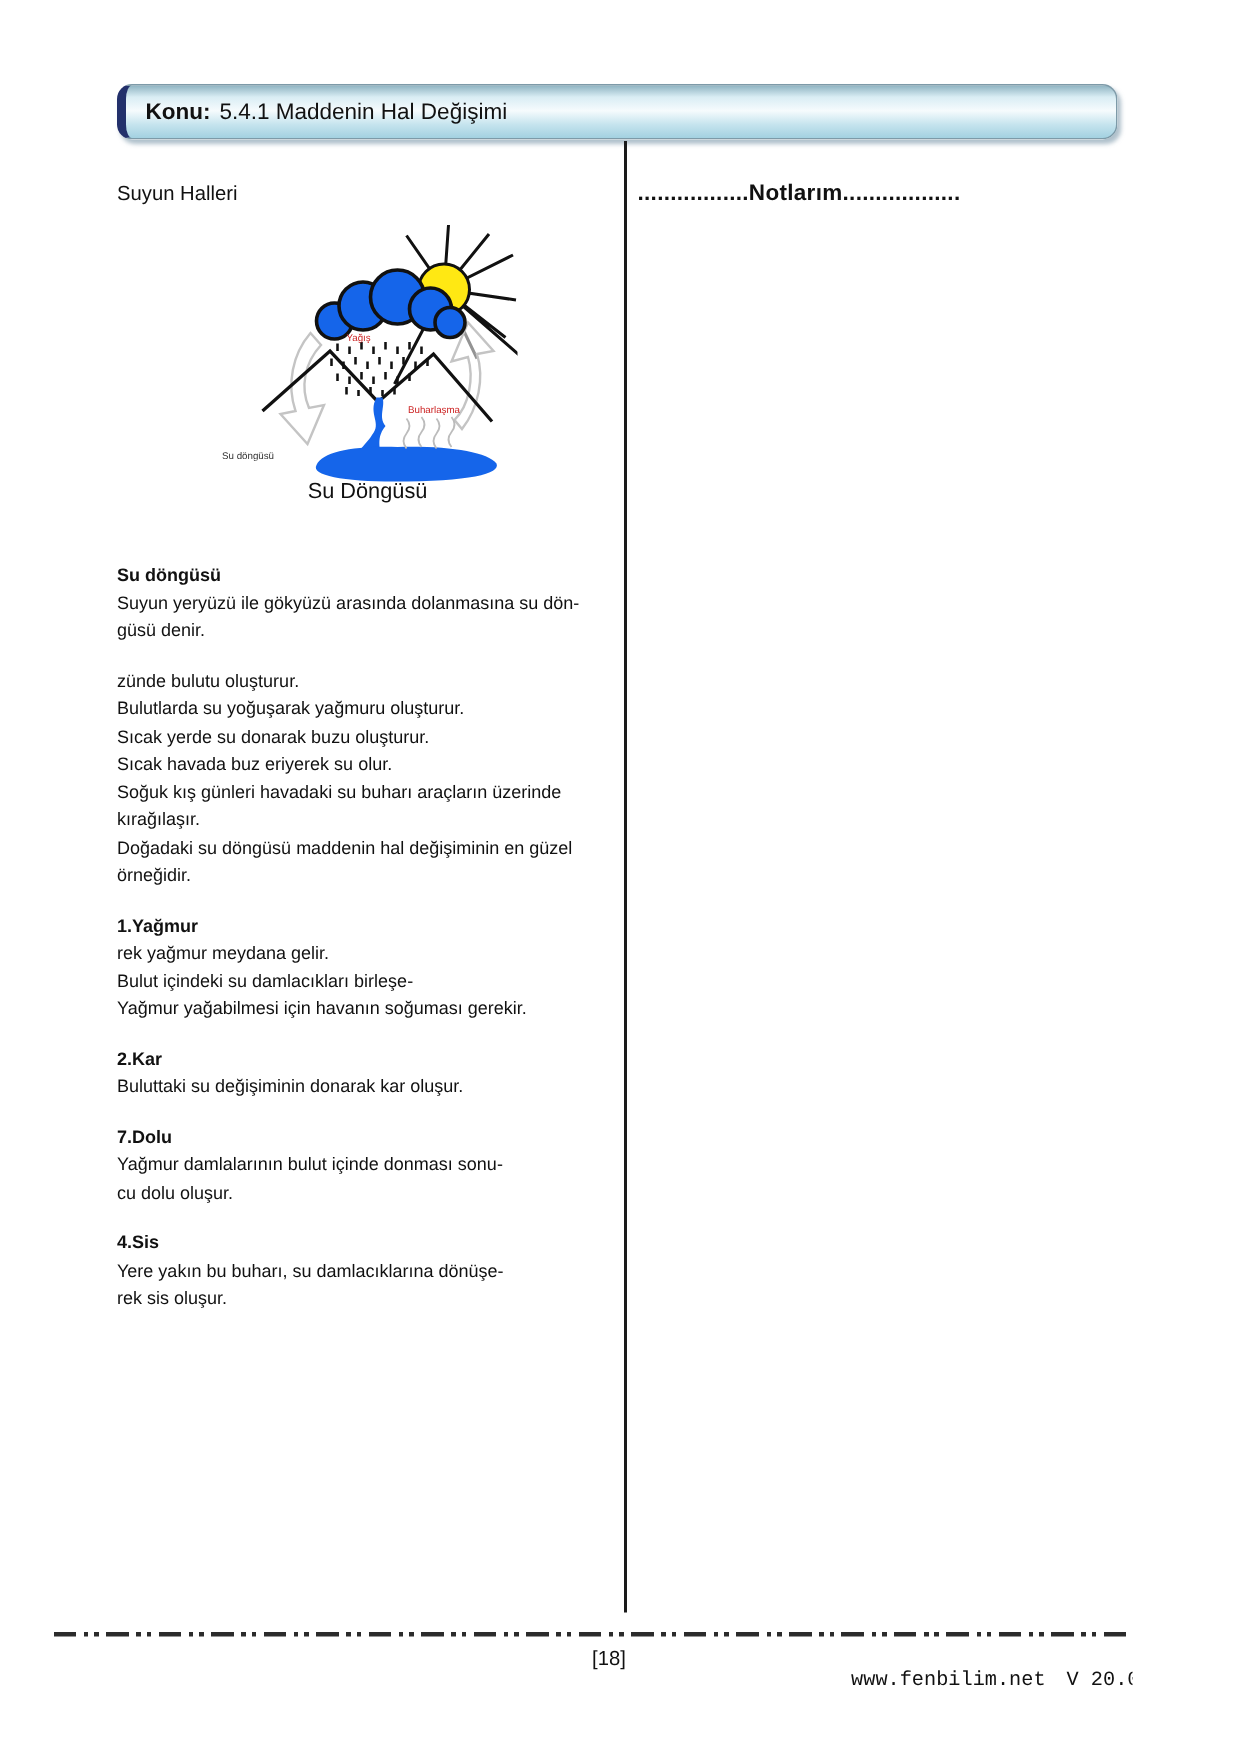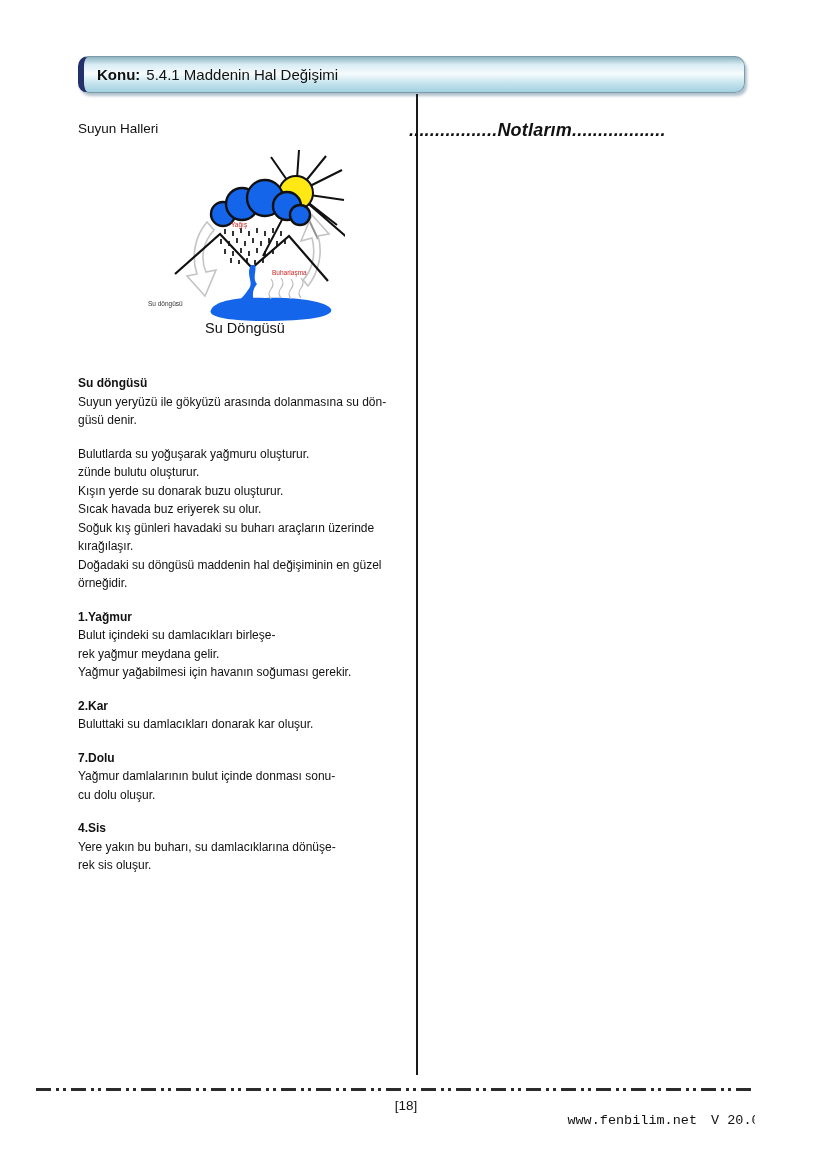--- a/index.html
+++ b/index.html
@@ -38,23 +38,22 @@
   }
   .sections {
     position:absolute; left:78px; top:374px; width:336px;
     font-size:12px; line-height:18.5px;
   }
   .sec { margin-bottom:15px; }
   .sec-h { font-weight:bold; white-space:pre; }
   .sec-line { white-space:pre; }
   
   .notes-header {
-    position:absolute; left:409px; top:120px; font-size:18px; font-weight:bold;
+    position:absolute; left:425px; top:120px; font-size:15px; font-weight:bold;
     letter-spacing:.2px;
-    font-style:italic;
   }
   
   .footer-rule {
     position:absolute; left:36px; top:1088px; width:758px; height:3px;
     background:repeating-linear-gradient(90deg,
       #2b2b2b 0 15px, transparent 15px 20px,
       #2b2b2b 20px 23px, transparent 23px 27px,
       #2b2b2b 27px 30px, transparent 30px 35px);
   }
   .footer-page {
@@ -118,38 +117,38 @@
   </div>
   <div class="figure-caption">Su Döngüsü</div>
 
   <div class="sections">
     <div class="sec">
       <div class="sec-h">Su döngüsü</div>
       <div class="sec-line">Suyun yeryüzü ile gökyüzü arasında dolanmasına su dön-</div>
       <div class="sec-line">güsü denir.</div>
     </div>
     <div class="sec">
+      <div class="sec-line">zünde bulutu oluşturur.</div>
       <div class="sec-line">Bulutlarda su yoğuşarak yağmuru oluşturur.</div>
-      <div class="sec-line">zünde bulutu oluşturur.</div>
-      <div class="sec-line">Kışın yerde su donarak buzu oluşturur.</div>
+      <div class="sec-line">Sıcak yerde su donarak buzu oluşturur.</div>
       <div class="sec-line">Sıcak havada buz eriyerek su olur.</div>
       <div class="sec-line">Soğuk kış günleri havadaki su buharı araçların üzerinde</div>
       <div class="sec-line">kırağılaşır.</div>
       <div class="sec-line">Doğadaki su döngüsü maddenin hal değişiminin en güzel</div>
       <div class="sec-line">örneğidir.</div>
     </div>
     <div class="sec">
       <div class="sec-h">1.Yağmur</div>
+      <div class="sec-line">rek yağmur meydana gelir.</div>
       <div class="sec-line">Bulut içindeki su damlacıkları birleşe-</div>
-      <div class="sec-line">rek yağmur meydana gelir.</div>
       <div class="sec-line">Yağmur yağabilmesi için havanın soğuması gerekir.</div>
     </div>
     <div class="sec">
       <div class="sec-h">2.Kar</div>
-      <div class="sec-line">Buluttaki su damlacıkları donarak kar oluşur.</div>
+      <div class="sec-line">Buluttaki su değişiminin donarak kar oluşur.</div>
     </div>
     <div class="sec">
       <div class="sec-h">7.Dolu</div>
       <div class="sec-line">Yağmur damlalarının bulut içinde donması sonu-</div>
       <div class="sec-line">cu dolu oluşur.</div>
     </div>
     <div class="sec">
       <div class="sec-h">4.Sis</div>
       <div class="sec-line">Yere yakın bu buharı, su damlacıklarına dönüşe-</div>
       <div class="sec-line">rek sis oluşur.</div>

